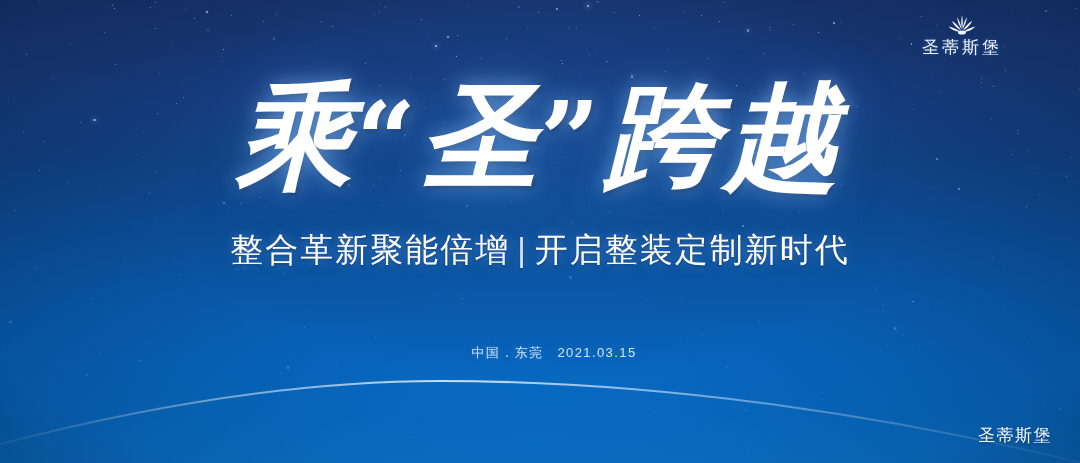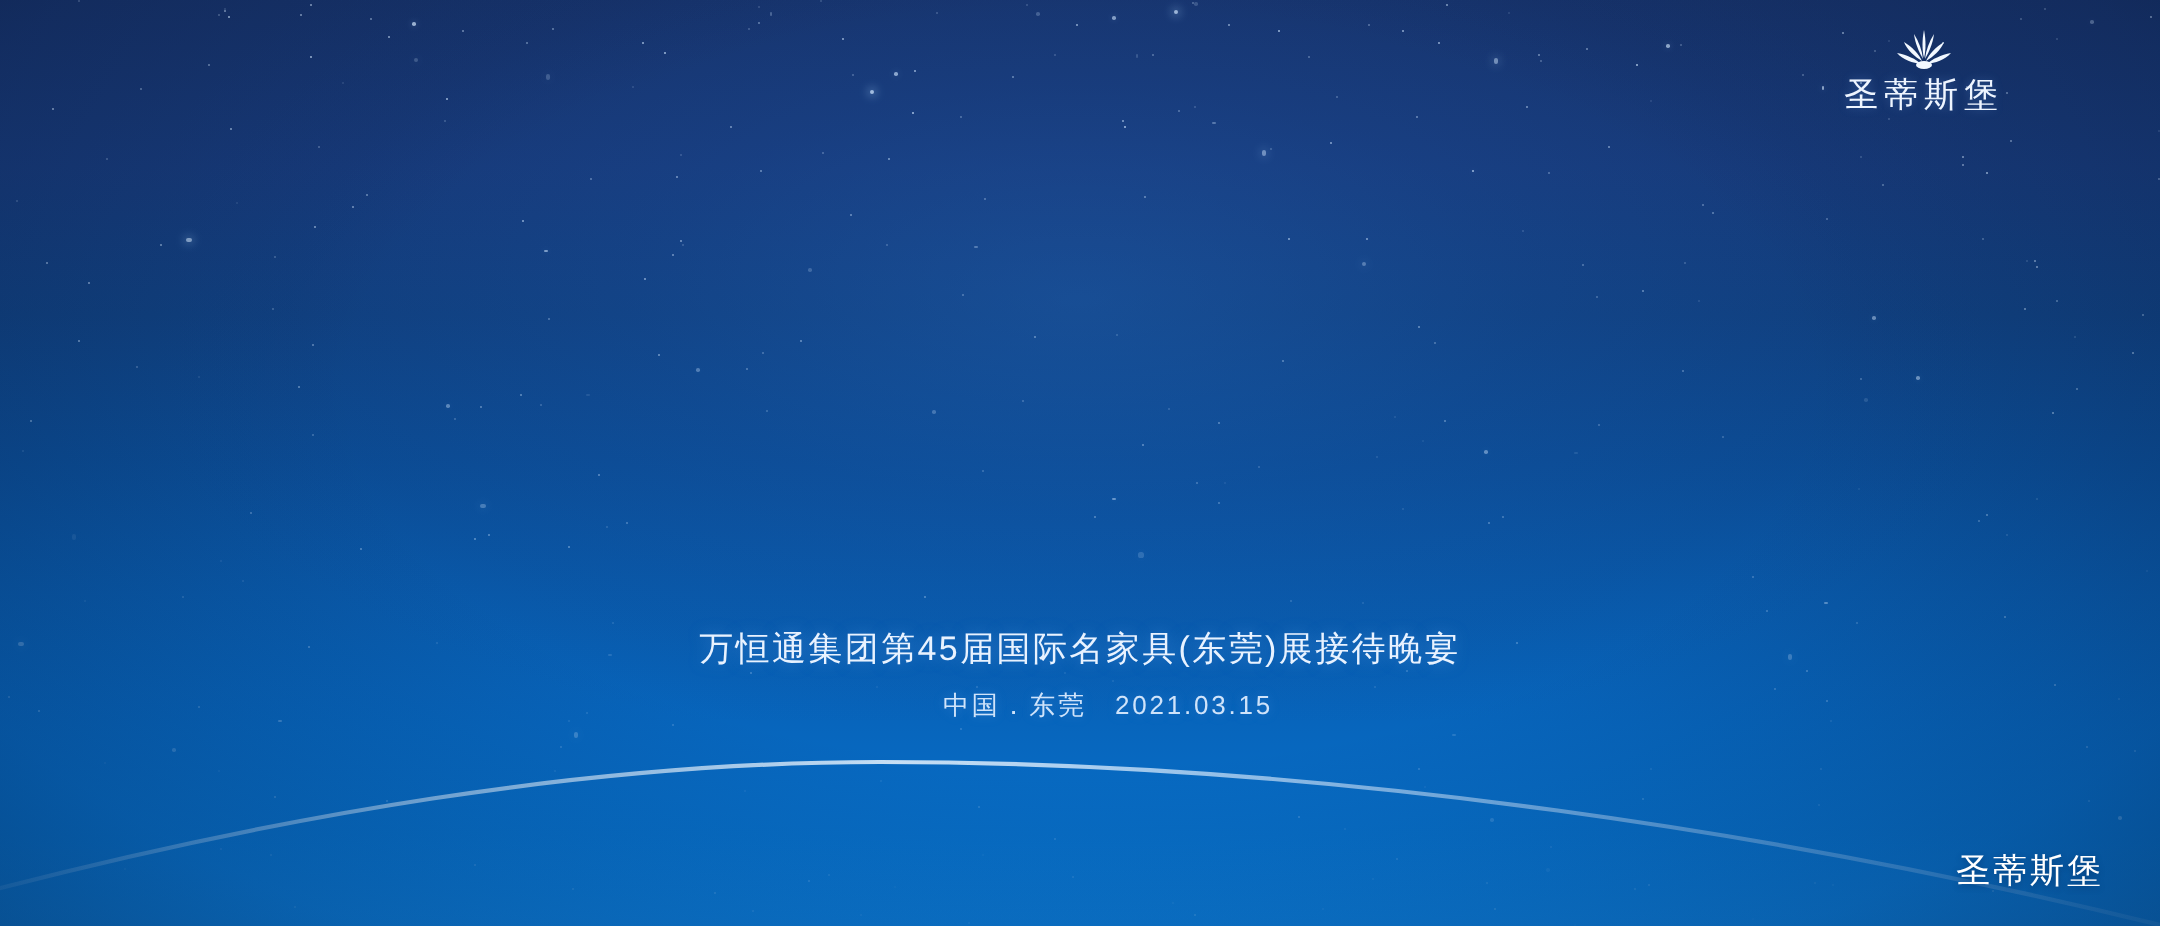--- a/index.html
+++ b/index.html
@@ -570,23 +570,28 @@
         <path d="M10 14 C18 19 25 26 28 33 C21 29 13 22 10 14 Z"></path>
         <path d="M50 14 C47 22 39 29 32 33 C35 26 42 19 50 14 Z"></path>
         <path d="M3 25 C13 27 22 31 27 36 C19 35 9 32 3 25 Z"></path>
         <path d="M57 25 C51 32 41 35 33 36 C38 31 47 27 57 25 Z"></path>
         <ellipse cx="30" cy="37" rx="8" ry="4"></ellipse>
       </g>
     </svg>
     <span class="logo-cn">圣蒂斯堡</span>
   </div>
 
-
-
-  <div class="event-line">万恒通集团第45届国际名家具(东莞)展接待晚宴</div>
+  <div class="title-main">
+    <span>乘</span><span class="quote">“</span><span>圣</span><span class="quote">”</span><span>跨越</span>
+  </div>
+
+  <div class="subtitle">
+    <span>整合革新聚能倍增</span><span class="bar">|</span><span>开启整装定制新时代</span>
+  </div>
+
 
   <div class="meta-line">
     <span>中国．东莞</span><span class="sep"></span><span>2021.03.15</span>
   </div>
 
   <div class="watermark">圣蒂斯堡</div>
 
 </div>
 
 </body></html>

